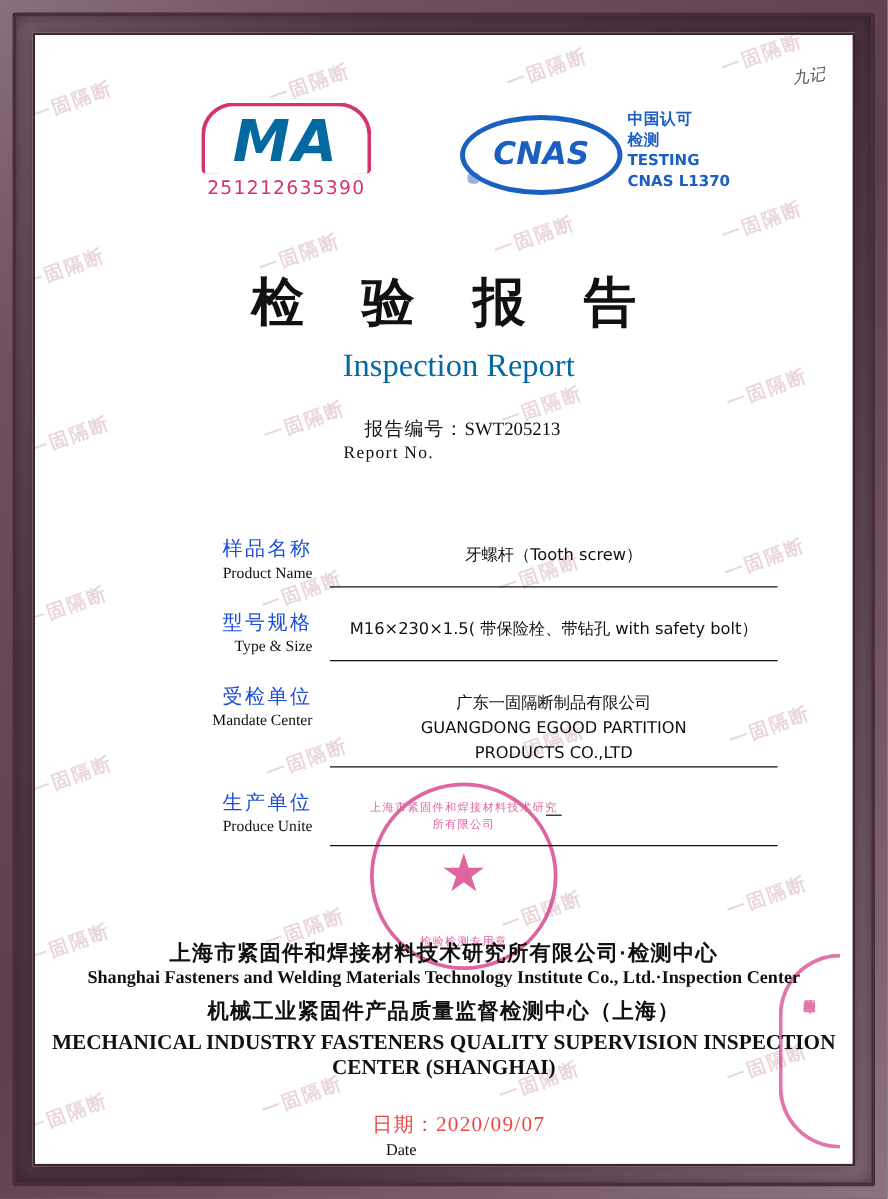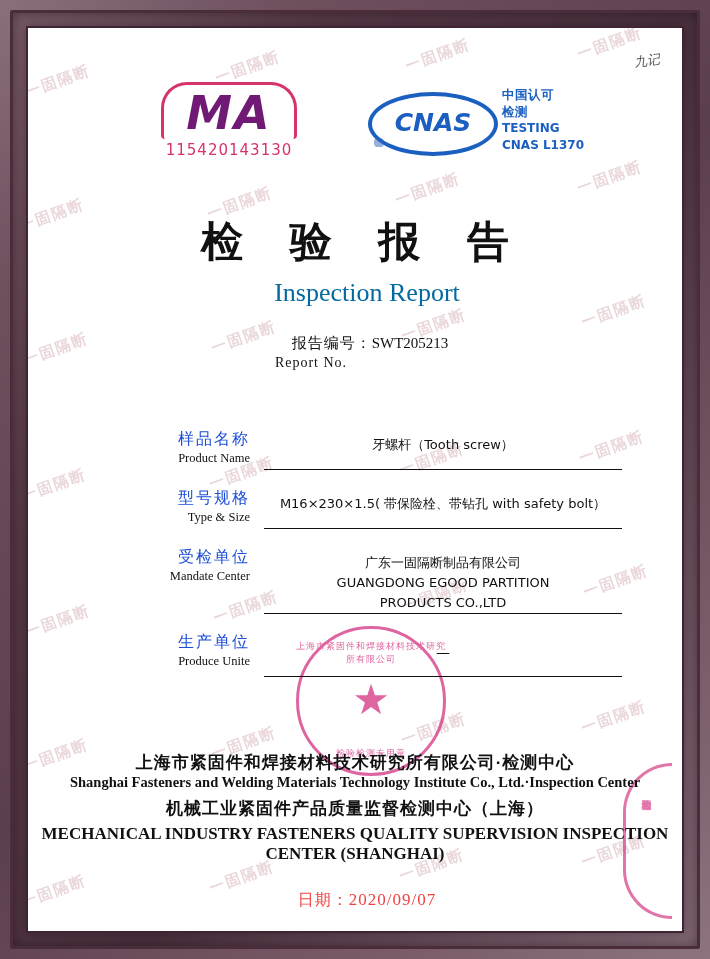--- a/index.html
+++ b/index.html
@@ -78,21 +78,21 @@
     top: 14px;
     width: 150px;
     text-align: center;
   }
   .ma-mark {
     position: relative;
     font-family: "DejaVu Sans", sans-serif;
     font-size: 46px;
     font-weight: 700;
     font-style: italic;
-    color: #701a75;
+    color: #0369a1;
     letter-spacing: 2px;
     line-height: 52px;
     border: 3px solid #d6326b;
     border-radius: 26px 26px 4px 4px;
     border-bottom: none;
     padding: 2px 6px 0 6px;
     display: inline-block;
     min-width: 118px;
   }
   .ma-num {
@@ -436,21 +436,21 @@
         <div class="wm" style="left:180px; top:840px;">一固隔断</div>
         <div class="wm" style="left:370px; top:828px;">一固隔断</div>
         <div class="wm" style="left:552px; top:814px;">一固隔断</div>
       </div>
 
       <div class="handwrite">九记</div>
 
       <div class="logos">
         <div class="ma-logo">
           <div class="ma-mark">MA</div>
-          <div class="ma-num">115420143130</div>
+          <div class="ma-num">251212635390</div>
         </div>
 
         <div class="cnas-logo">
           <div class="cnas-ellipse">CNAS</div>
           <div class="cnas-blue-blob"></div>
           <div class="cnas-text">
             <div class="cn">中国认可</div>
             <div class="cn">检测</div>
             <div>TESTING</div>
             <div>CNAS L1370</div>
@@ -532,17 +532,18 @@
         <div class="en2">
           <span>MECHANICAL INDUSTRY FASTENERS QUALITY SUPERVISION INSPECTION</span><br>
           <span>CENTER (SHANGHAI)</span>
         </div>
       </div>
 
       <div class="date-block">
         <div class="d1">
           <span>日期：</span><span class="val">2020/09/07</span>
         </div>
+        <div class="d2">Date</div>
       </div>
 
     </div>
   </div>
 </div>
 
 </body></html>

